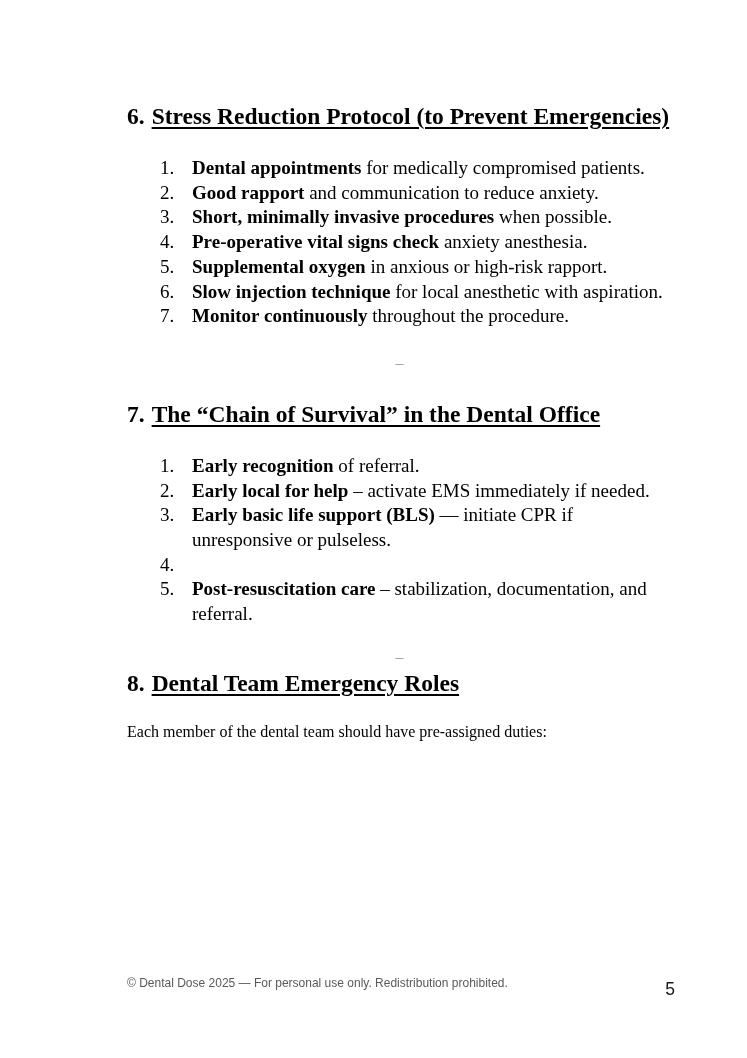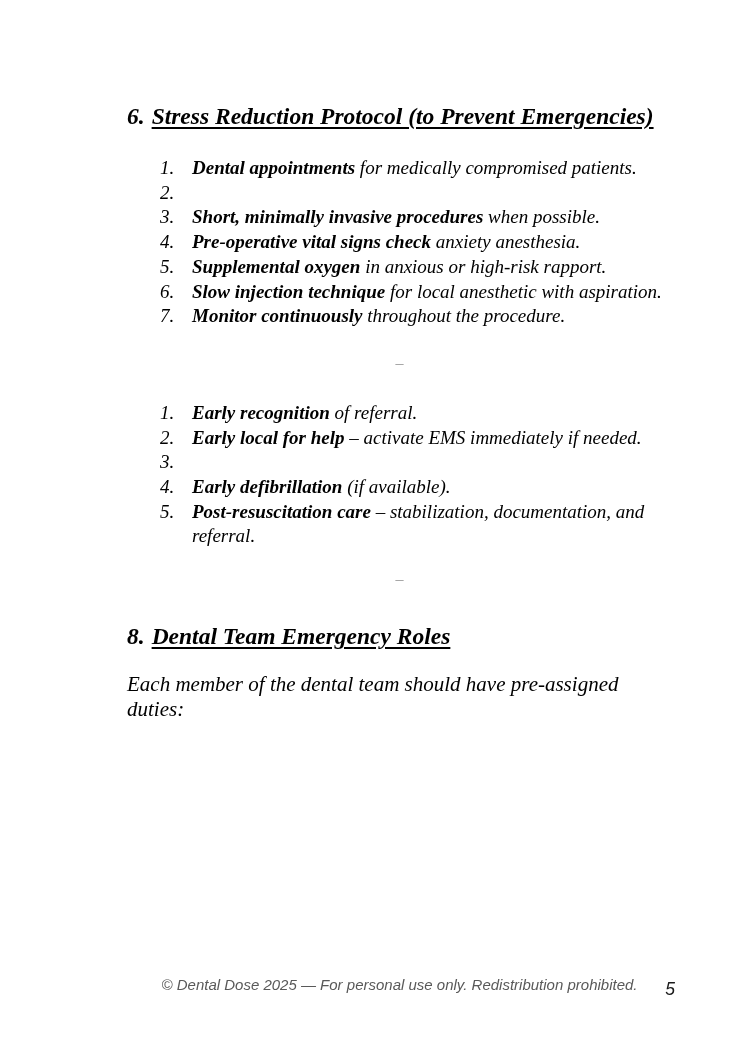--- a/index.html
+++ b/index.html
@@ -5,21 +5,20 @@
   * { margin: 0; padding: 0; box-sizing: border-box; }
   html, body { background: #ffffff; }
   .page {
     position: relative;
     width: 747px;
     height: 1058px;
     background: #ffffff;
     font-family: "Liberation Serif", serif;
     color: #000000;
     overflow: hidden;
-    font-style: italic;
   }
   .content {
     position: absolute;
     left: 127px;
     top: 0;
     width: 545px;
   }
   .heading {
     font-family: "Liberation Serif", serif;
     font-weight: bold;
@@ -28,21 +27,21 @@
     color: #000000;
   }
   .heading .hnum { margin-right: 7px; }
   .heading .htitle {
     text-decoration: underline;
     text-decoration-thickness: 2px;
     text-underline-offset: 3px;
   }
   .h-first { margin-top: 102px; }
   .h-mid   { margin-top: 25px; }
-  .h-last  { margin-top: 31px; }
+  .h-last  { }
   ol.nlist {
     list-style: none;
     margin-top: 26px;
     font-size: 19px;
     line-height: 24.7px;
   }
   ol.nlist li {
     display: flex;
     padding-left: 33px;
   }
@@ -58,31 +57,30 @@
     font-size: 16px;
     line-height: 24px;
     height: 24px;
     color: #999999;
     font-family: "Liberation Serif", serif;
   }
   .sep1 { margin-top: 22px; }
   .sep2 { margin-top: 18px; }
   .para {
     margin-top: 22px;
-    font-size: 21px;
+    font-size: 16px;
     line-height: 25px;
   }
   .footer {
     position: absolute;
     left: 127px;
     width: 545px;
     top: 976px;
-    text-align: center;
     font-family: "Liberation Sans", sans-serif;
-    font-size: 15px;
+    font-size: 12px;
     color: #595959;
   }
   .pagenum {
     position: absolute;
     top: 979px;
     right: 72px;
     font-family: "Liberation Sans", sans-serif;
     font-size: 17.5px;
     color: #1a1a1a;
   }
@@ -95,20 +93,21 @@
 
     <h1 class="heading h-first"><span class="hnum">6.</span><span class="htitle">Stress Reduction Protocol (to Prevent Emergencies)</span></h1>
 
     <ol class="nlist">
       <li>
           <span class="marker">1.</span>
           <span class="litext"><span class="lead">Dental appointments</span><span> for medically compromised patients.</span></span>
         </li>
       <li>
           <span class="marker">2.</span>
+          <span class="litext"><span class="lead">Good rapport</span><span> and communication to reduce anxiety.</span></span>
         </li>
       <li>
           <span class="marker">3.</span>
           <span class="litext"><span class="lead">Short, minimally invasive procedures</span><span> when possible.</span></span>
         </li>
       <li>
           <span class="marker">4.</span>
           <span class="litext"><span class="lead">Pre-operative vital signs check</span><span> anxiety anesthesia.</span></span>
         </li>
       <li>
@@ -120,36 +119,37 @@
           <span class="litext"><span class="lead">Slow injection technique</span><span> for local anesthetic with aspiration.</span></span>
         </li>
       <li>
           <span class="marker">7.</span>
           <span class="litext"><span class="lead">Monitor continuously</span><span> throughout the procedure.</span></span>
         </li>
     </ol>
 
     <div class="sep sep1">–</div>
 
+    <h1 class="heading h-mid"><span class="hnum">7.</span><span class="htitle">The “Chain of Survival” in the Dental Office</span></h1>
 
     <ol class="nlist">
       <li>
           <span class="marker">1.</span>
           <span class="litext"><span class="lead">Early recognition</span><span> of referral.</span></span>
         </li>
       <li>
           <span class="marker">2.</span>
           <span class="litext"><span class="lead">Early local for help</span><span> – activate EMS immediately if needed.</span></span>
         </li>
       <li>
           <span class="marker">3.</span>
+          <span class="litext"><span class="lead">Early basic life support (BLS)</span><span> — initiate CPR if unresponsive or pulseless.</span></span>
         </li>
       <li>
           <span class="marker">4.</span>
-          <span class="litext"><span class="lead">Early defibrillation</span><span> (if available).</span></span>
         </li>
       <li>
           <span class="marker">5.</span>
           <span class="litext"><span class="lead">Post-resuscitation care</span><span> – stabilization, documentation, and referral.</span></span>
         </li>
     </ol>
 
     <div class="sep sep2">–</div>
 
     <h1 class="heading h-last"><span class="hnum">8.</span><span class="htitle">Dental Team Emergency Roles</span></h1>

